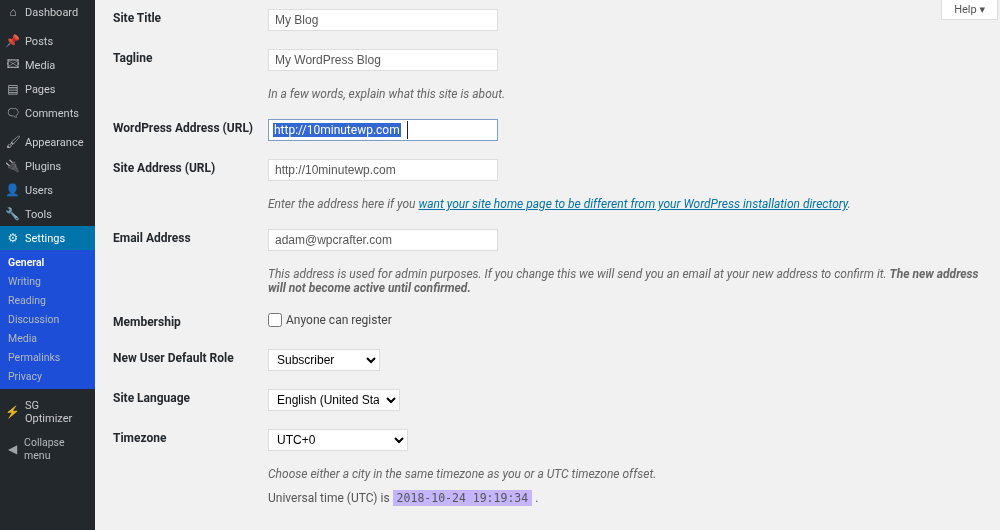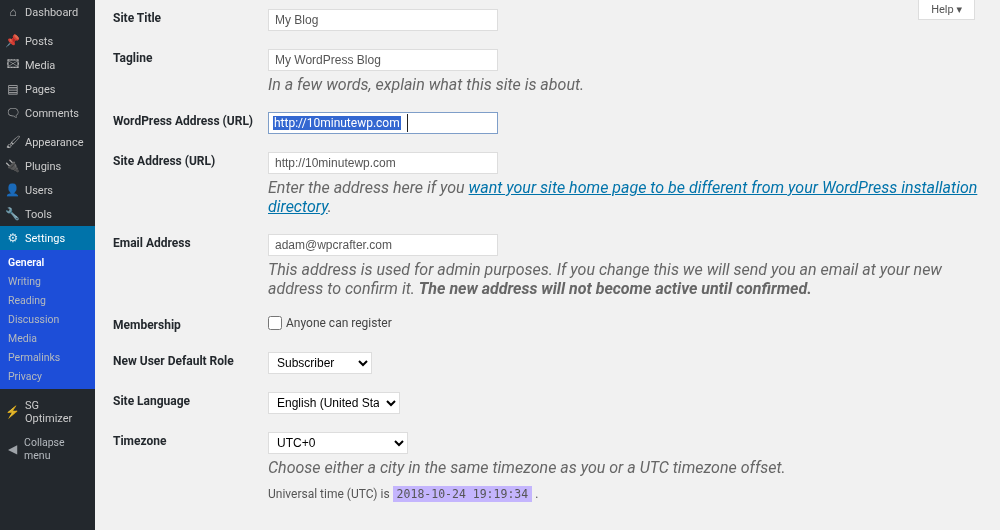--- a/index.html
+++ b/index.html
@@ -76,21 +76,21 @@
 .main {
   flex: 1;
   background: #f1f1f1;
   position: relative;
   padding: 0 18px 18px 18px;
   overflow: hidden;
 }
 .help-tab {
   position: absolute;
   top: 0;
-  right: 25px;
+  right: 2px;
   background: #fff;
   border: 1px solid #ddd;
   border-top: none;
   padding: 3px 12px;
   font-size: 11px;
   color: #555;
   cursor: pointer;
 }
 h1.page-title {
   font-size: 20px;
@@ -139,24 +139,24 @@
 }
 .cursor {
   position: absolute;
   left: 138px;
   top: 1px;
   bottom: 1px;
   width: 1px;
   background: #222;
 }
 .description {
-  font-size: 16px;
+  font-size: 12px;
   font-style: italic;
   color: #666;
-  margin-top: 4px;
+  margin-top: 16px;
 }
 .description a { color: #0073aa; text-decoration: underline; }
 .description strong { font-style: italic; font-weight: 700; }
 select.regular {
   padding: 1px 4px;
   border: 1px solid #ddd;
   background: #fff;
   font-size: 12px;
   height: 22px;
 }
@@ -278,21 +278,21 @@
       <th>Membership</th>
       <td>
         <label class="checkbox-row">
               <input type="checkbox" style="">
               <span>Anyone can register</span>
             </label>
       </td>
     </tr>
     <tr>
       <th>New User Default Role</th>
-      <td><select class="regular" style="width:104px"><option>Subscriber</option></select></td>
+      <td><select class="regular" style="width:112px"><option>Subscriber</option></select></td>
     </tr>
     <tr>
       <th>Site Language</th>
       <td><select class="regular" style="width:132px"><option>English (United States)</option></select></td>
     </tr>
     <tr>
       <th>Timezone</th>
       <td>
         <select class="regular" style="width:140px"><option>UTC+0</option></select>
         <p class="description">Choose either a city in the same timezone as you or a UTC timezone offset.</p>

